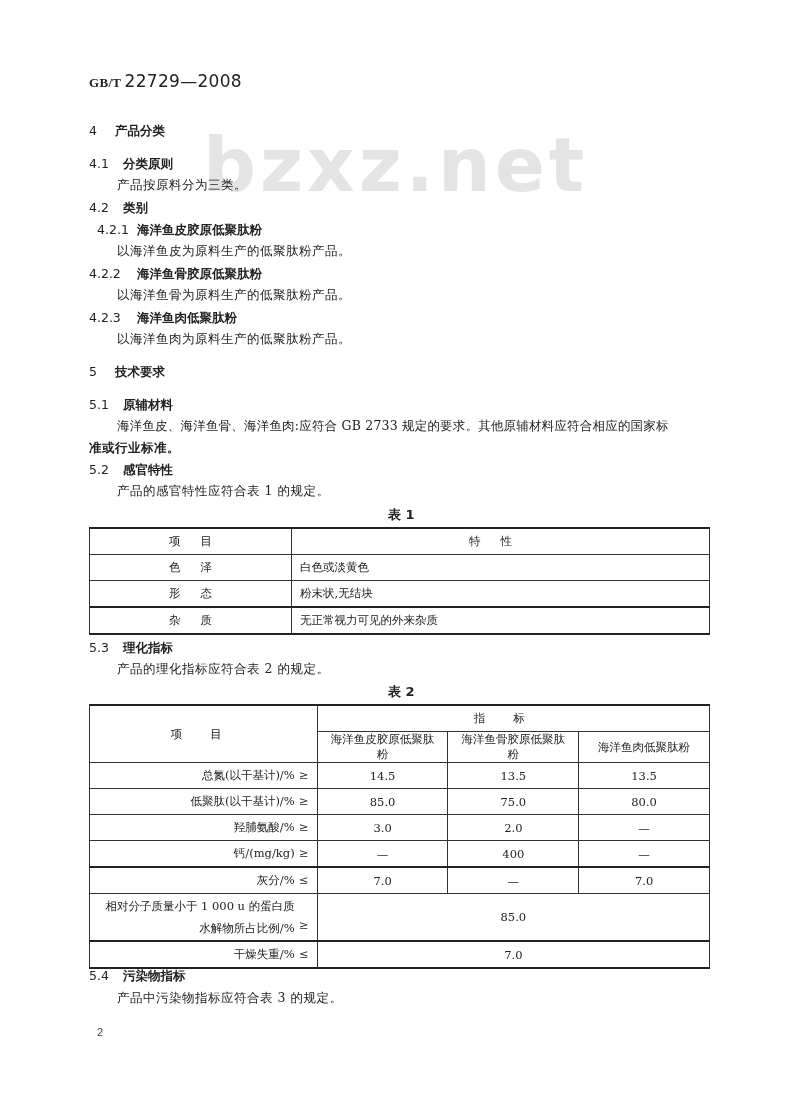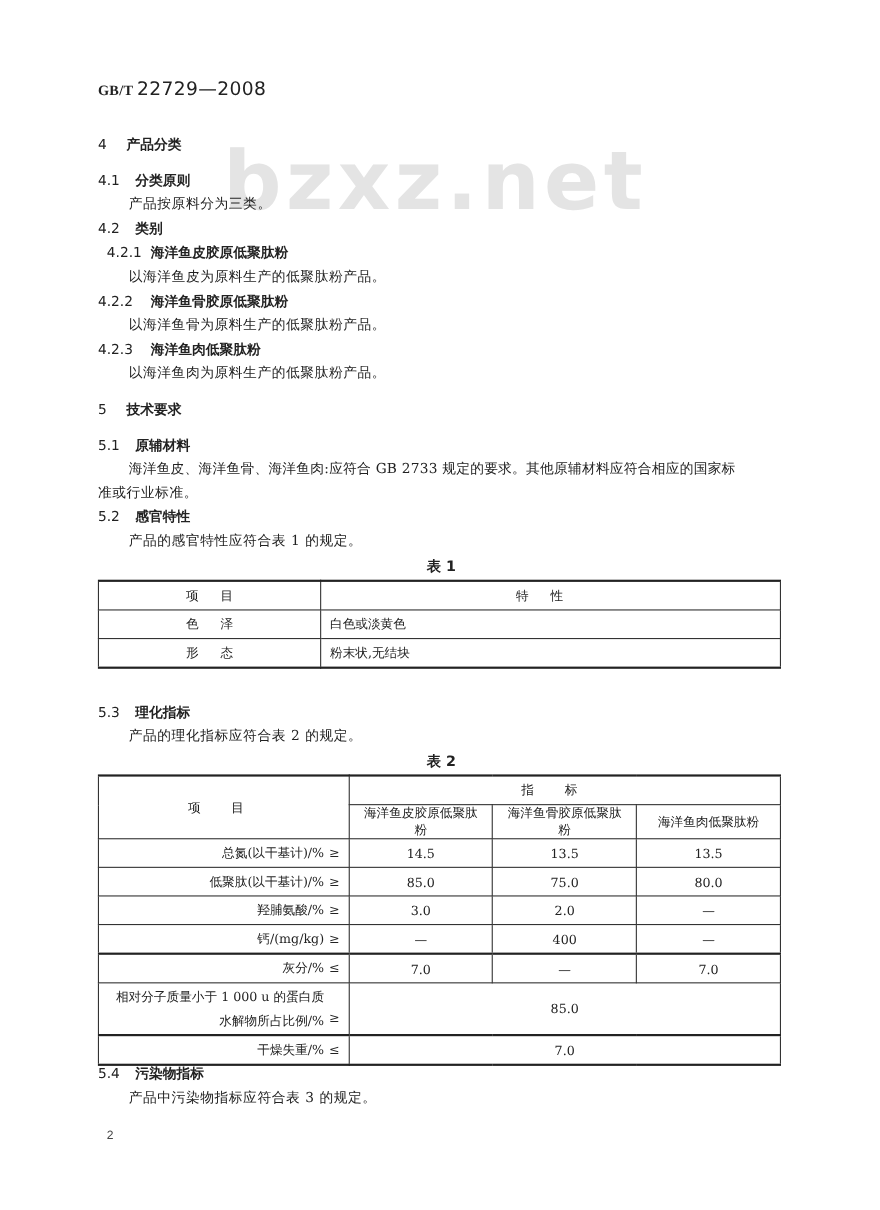--- a/index.html
+++ b/index.html
@@ -66,21 +66,21 @@
 </div>
 <div class="abs p" style="left:117px; top:331px;">以海洋鱼肉为原料生产的低聚肽粉产品。</div>
 
 <div class="abs h" style="left:89px; top:364px;">
   <span class="n" style="width:26px">5</span><span>技术要求</span>
 </div>
 <div class="abs h" style="left:89px; top:397px;">
   <span class="n" style="width:34px">5.1</span><span>原辅材料</span>
 </div>
 <div class="abs p" style="left:117px; top:418px; letter-spacing:0.2px;">海洋鱼皮、海洋鱼骨、海洋鱼肉:应符合 GB 2733 规定的要求。其他原辅材料应符合相应的国家标</div>
-<div class="abs p" style="left:89px; top:440px;">准或行业标准。</div>
+<div class="abs p" style="left:89px; top:440px;font-weight:bold;">准或行业标准。</div>
 
 <div class="abs h" style="left:89px; top:462px;">
   <span class="n" style="width:34px">5.2</span><span>感官特性</span>
 </div>
 <div class="abs p" style="left:117px; top:483px;">产品的感官特性应符合表 1 的规定。</div>
 
 <div class="abs caption" style="left:388px; top:506px;">表 1</div>
 
 <table class="t1">
   <tbody>
@@ -88,20 +88,24 @@
     <td class="k">项目</td>
     <td class="hv">特性</td>
   </tr>
   <tr>
     <td class="k">色泽</td>
     <td class="v">白色或淡黄色</td>
   </tr>
   <tr>
     <td class="k">形态</td>
     <td class="v">粉末状,无结块</td>
+  </tr>
+  <tr class="thick-top">
+    <td class="k">杂质</td>
+    <td class="v">无正常视力可见的外来杂质</td>
   </tr>
 </tbody>
   </table>
 
 <div class="abs h" style="left:89px; top:640px;">
   <span class="n" style="width:34px">5.3</span><span>理化指标</span>
 </div>
 <div class="abs p" style="left:117px; top:661px;">产品的理化指标应符合表 2 的规定。</div>
 
 <div class="abs caption" style="left:388px; top:683px;">表 2</div>

